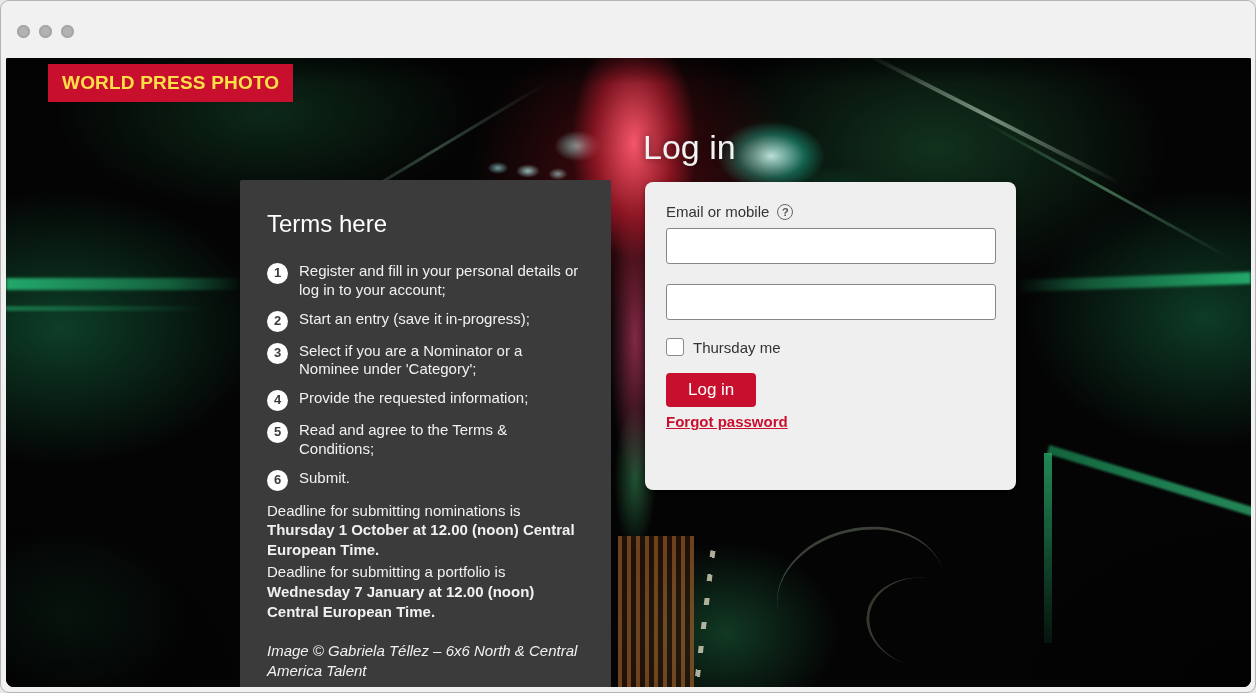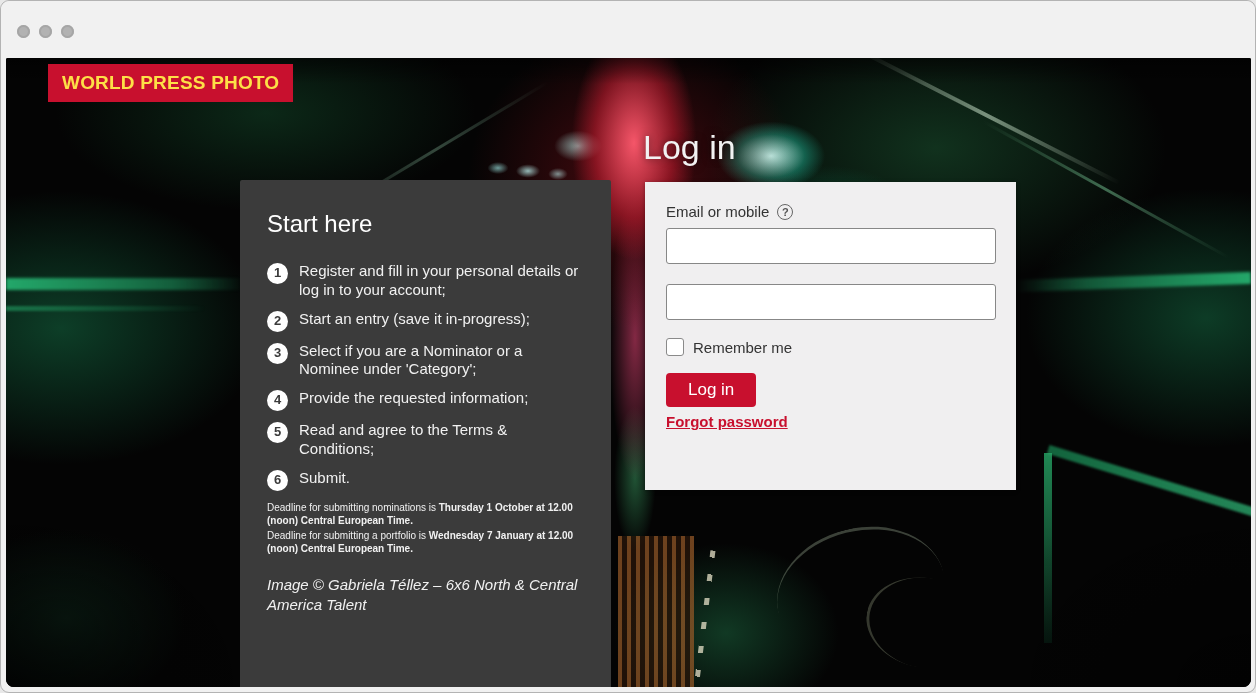--- a/index.html
+++ b/index.html
@@ -96,26 +96,26 @@
   
   .start-panel{ position:absolute; left:234px; top:122px; width:371px; bottom:0;
     background:#3b3b3b; color:#f1f1f1; padding:30px 27px 18px 27px; border-radius:2px 2px 0 0; }
   .start-panel h2{ font-size:24px; font-weight:400; color:#fff; margin-bottom:24px; }
   .steps{ list-style:none; }
   .steps li{ display:flex; gap:11px; margin-bottom:10px; font-size:15px; line-height:1.25; }
   .step-num{ flex:0 0 auto; width:21px; height:21px; border-radius:50%; background:#fff;
     color:#3b3b3b; font-size:13px; font-weight:700; display:flex; align-items:center;
     justify-content:center; margin-top:1px; }
   .step-text{ max-width:292px; }
-  .deadline{ font-size:10px; line-height:1.33; margin-top:2px; max-width:318px; }
+  .deadline{ font-size:15px; line-height:1.33; margin-top:2px; max-width:318px; }
   .deadline strong{ font-weight:700; }
   .credit{ font-size:15px; font-style:italic; margin-top:19px; line-height:1.35; max-width:318px; }
   
   .login-panel{ position:absolute; left:639px; top:124px; width:371px; height:308px;
-    background:#f0eff0; border-radius:0; padding:21px 21px 4px 21px;
+    background:#f0eff0; border-radius:8px; padding:21px 21px 4px 21px;
     box-shadow:0 1px 4px rgba(0,0,0,0.35); }
   .field-label{ display:flex; align-items:center; gap:8px; font-size:15px; color:#333; margin-bottom:8px; }
   .help-icon{ width:16px; height:16px; border:1px solid #666; border-radius:50%;
     color:#555; font-size:11px; font-weight:700; display:flex; align-items:center;
     justify-content:center; cursor:pointer; }
   .text-input{ width:330px; height:36px; border:1px solid #878787; border-radius:3px;
     background:#fff; font-size:15px; padding:0 9px; font-family:"Liberation Sans", sans-serif; }
   .gap-email{ margin-bottom:20px; }
   .remember-row{ display:flex; align-items:center; gap:9px; margin-top:18px; }
   .checkbox{ appearance:none; -webkit-appearance:none; width:18px; height:18px;
@@ -156,21 +156,21 @@
       <div class="vignette"></div>
     </div>
 
     <div class="logo">
       <span>WORLD PRESS PHOTO</span>
     </div>
 
     <div class="page-title">Log in</div>
 
     <div class="start-panel">
-      <h2>Start here</h2>
+      <h2>Terms here</h2>
       <ol class="steps">
         <li>
           <span class="step-num">1</span>
           <span class="step-text">Register and fill in your personal details or log in to your account;</span>
         </li>
         <li>
           <span class="step-num">2</span>
           <span class="step-text">Start an entry (save it in-progress);</span>
         </li>
         <li>
@@ -203,20 +203,20 @@
 
     <div class="login-panel">
       <div class="field-label">
         <span>Email or mobile</span>
         <span class="help-icon">?</span>
       </div>
       <input class="text-input gap-email" type="text" value="" style="">
       <input class="text-input" type="password" value="" style="">
       <div class="remember-row">
         <input type="checkbox" class="checkbox" style="">
-        <span class="remember-text">Remember me</span>
+        <span class="remember-text">Thursday me</span>
       </div>
       <button class="login-btn">Log in</button>
       <br>
       <a class="forgot-link">Forgot password</a>
     </div>
   </div>
 </div>
 
 </body></html>

